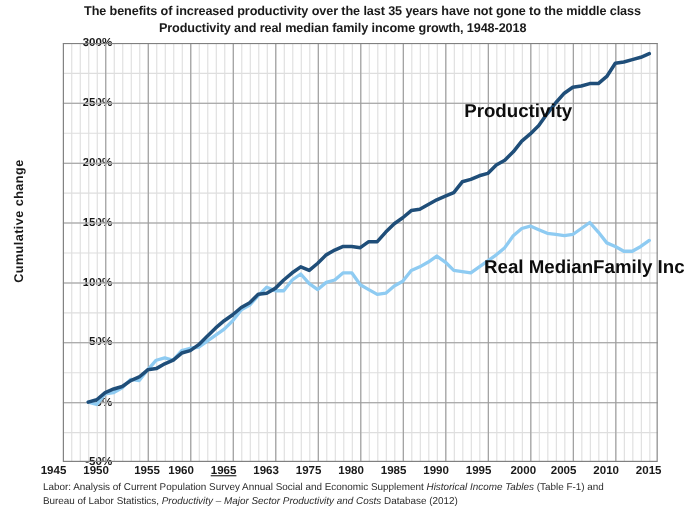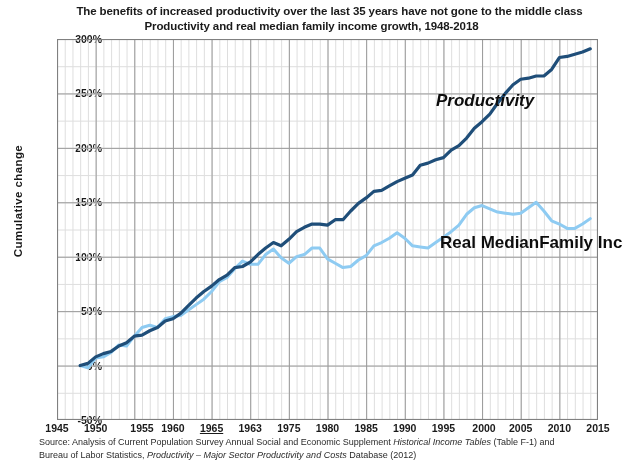--- a/index.html
+++ b/index.html
@@ -99,36 +99,35 @@
     left: 57px;
     top: 422px;
     width: 541px;
     height: 16px;
   }
   .xtick {
     position: absolute;
     top: 0;
     width: 40px;
     margin-left: -20px;
-    text-align: center;
     font-size: 10.5px;
     font-weight: bold;
     color: #1a1a1a;
   }
 
   
   .series-label {
     position: absolute;
     font-size: 17px;
     font-weight: bold;
     color: #0d0d0d;
     white-space: pre;
     line-height: 20px;
   }
-  #label-productivity { left: 436px; top: 91px; font-style: italic; }
+  #label-productivity { left: 422px; top: 91px; }
   #label-income { left: 440px; top: 233px; }
 
   
   #source-note {
     position: absolute;
     left: 39px;
     top: 436px;
     width: 580px;
     font-size: 9px;
     color: #2b2b2b;
@@ -300,17 +299,17 @@
       <div class="xtick" style="left: 427px;">2000</div>
       <div class="xtick" style="left: 463.714px;">2005</div>
       <div class="xtick" style="left: 502.357px;">2010</div>
       <div class="xtick" style="left: 541px;">2015</div>
     </div>
 
   <div class="series-label" id="label-productivity">Productivity</div>
   <div class="series-label" id="label-income"><span class="ln">Real Median</span><span class="ln">Family Income</span></div>
 
   <div id="source-note">
-    <span class="ln"><span>Source:  Analysis of Current Population Survey Annual Social and Economic Supplement </span><i>Historical Income Tables</i><span> (Table F-1) and</span></span>
+    <span class="ln"><span>Labor:  Analysis of Current Population Survey Annual Social and Economic Supplement </span><i>Historical Income Tables</i><span> (Table F-1) and</span></span>
     <span class="ln"><span>Bureau of Labor Statistics, </span><i>Productivity – Major Sector Productivity and Costs</i><span> Database (2012)</span></span>
   </div>
 
 </div>
 
 </body></html>

